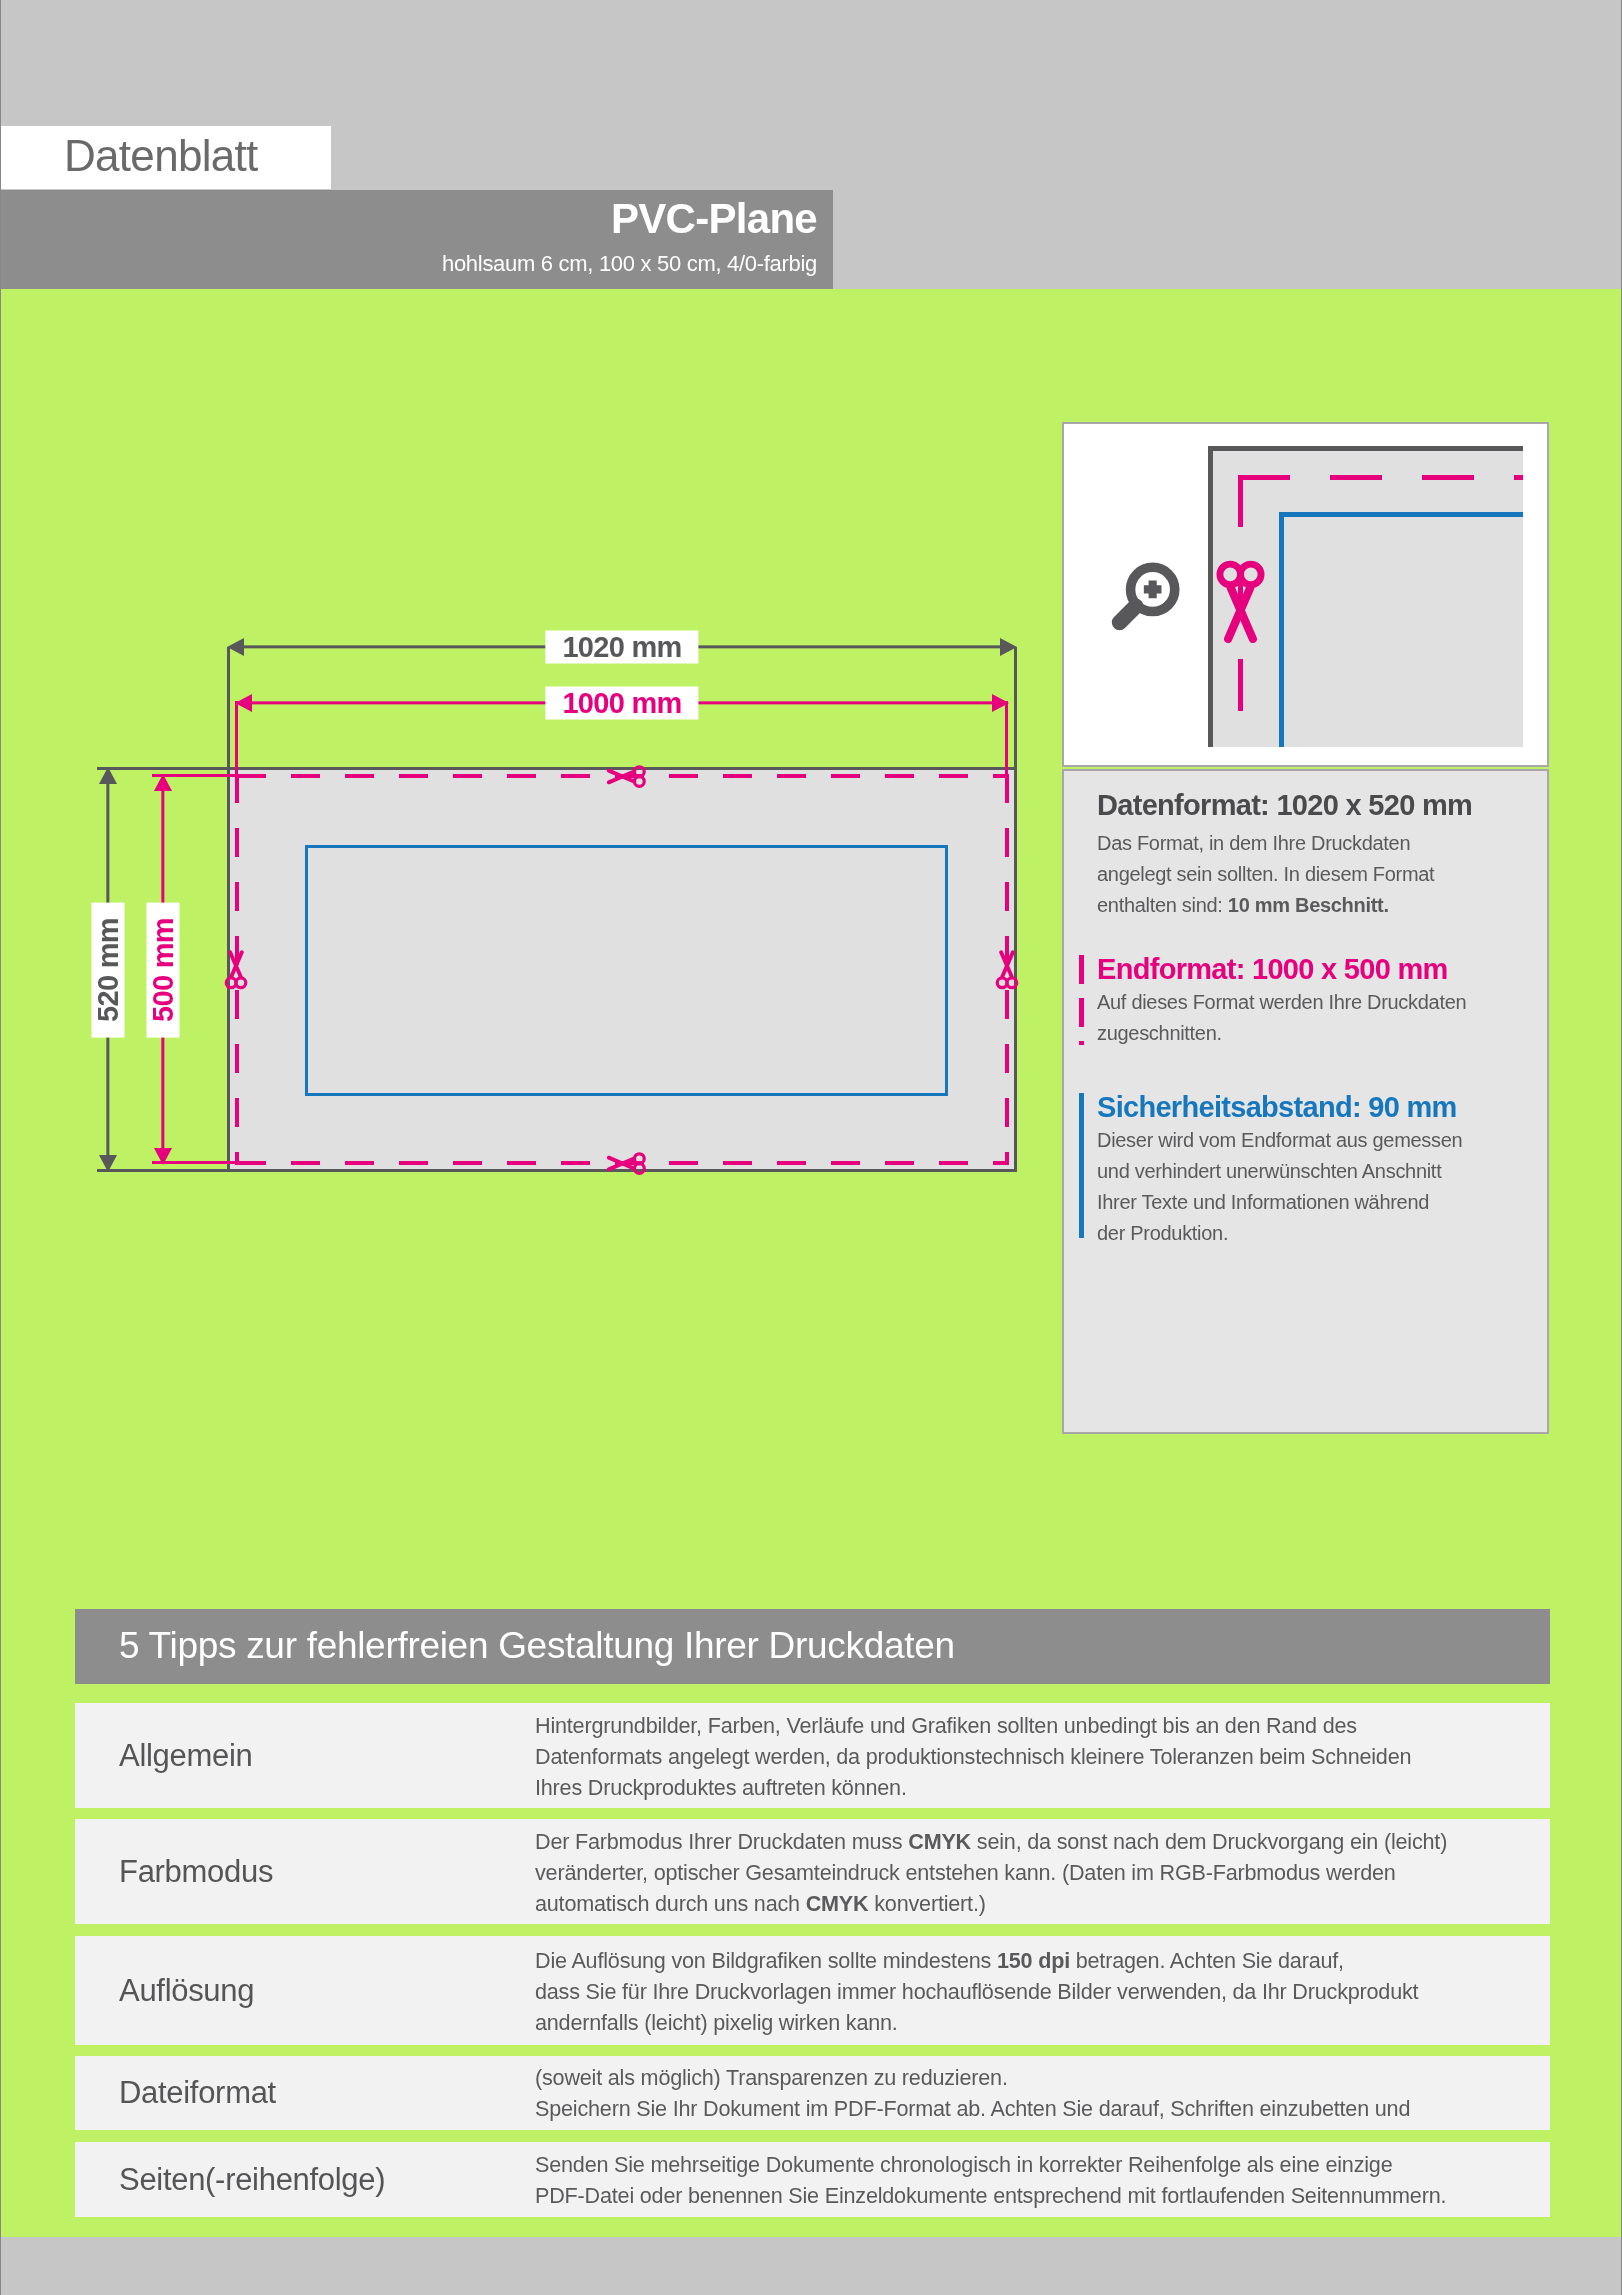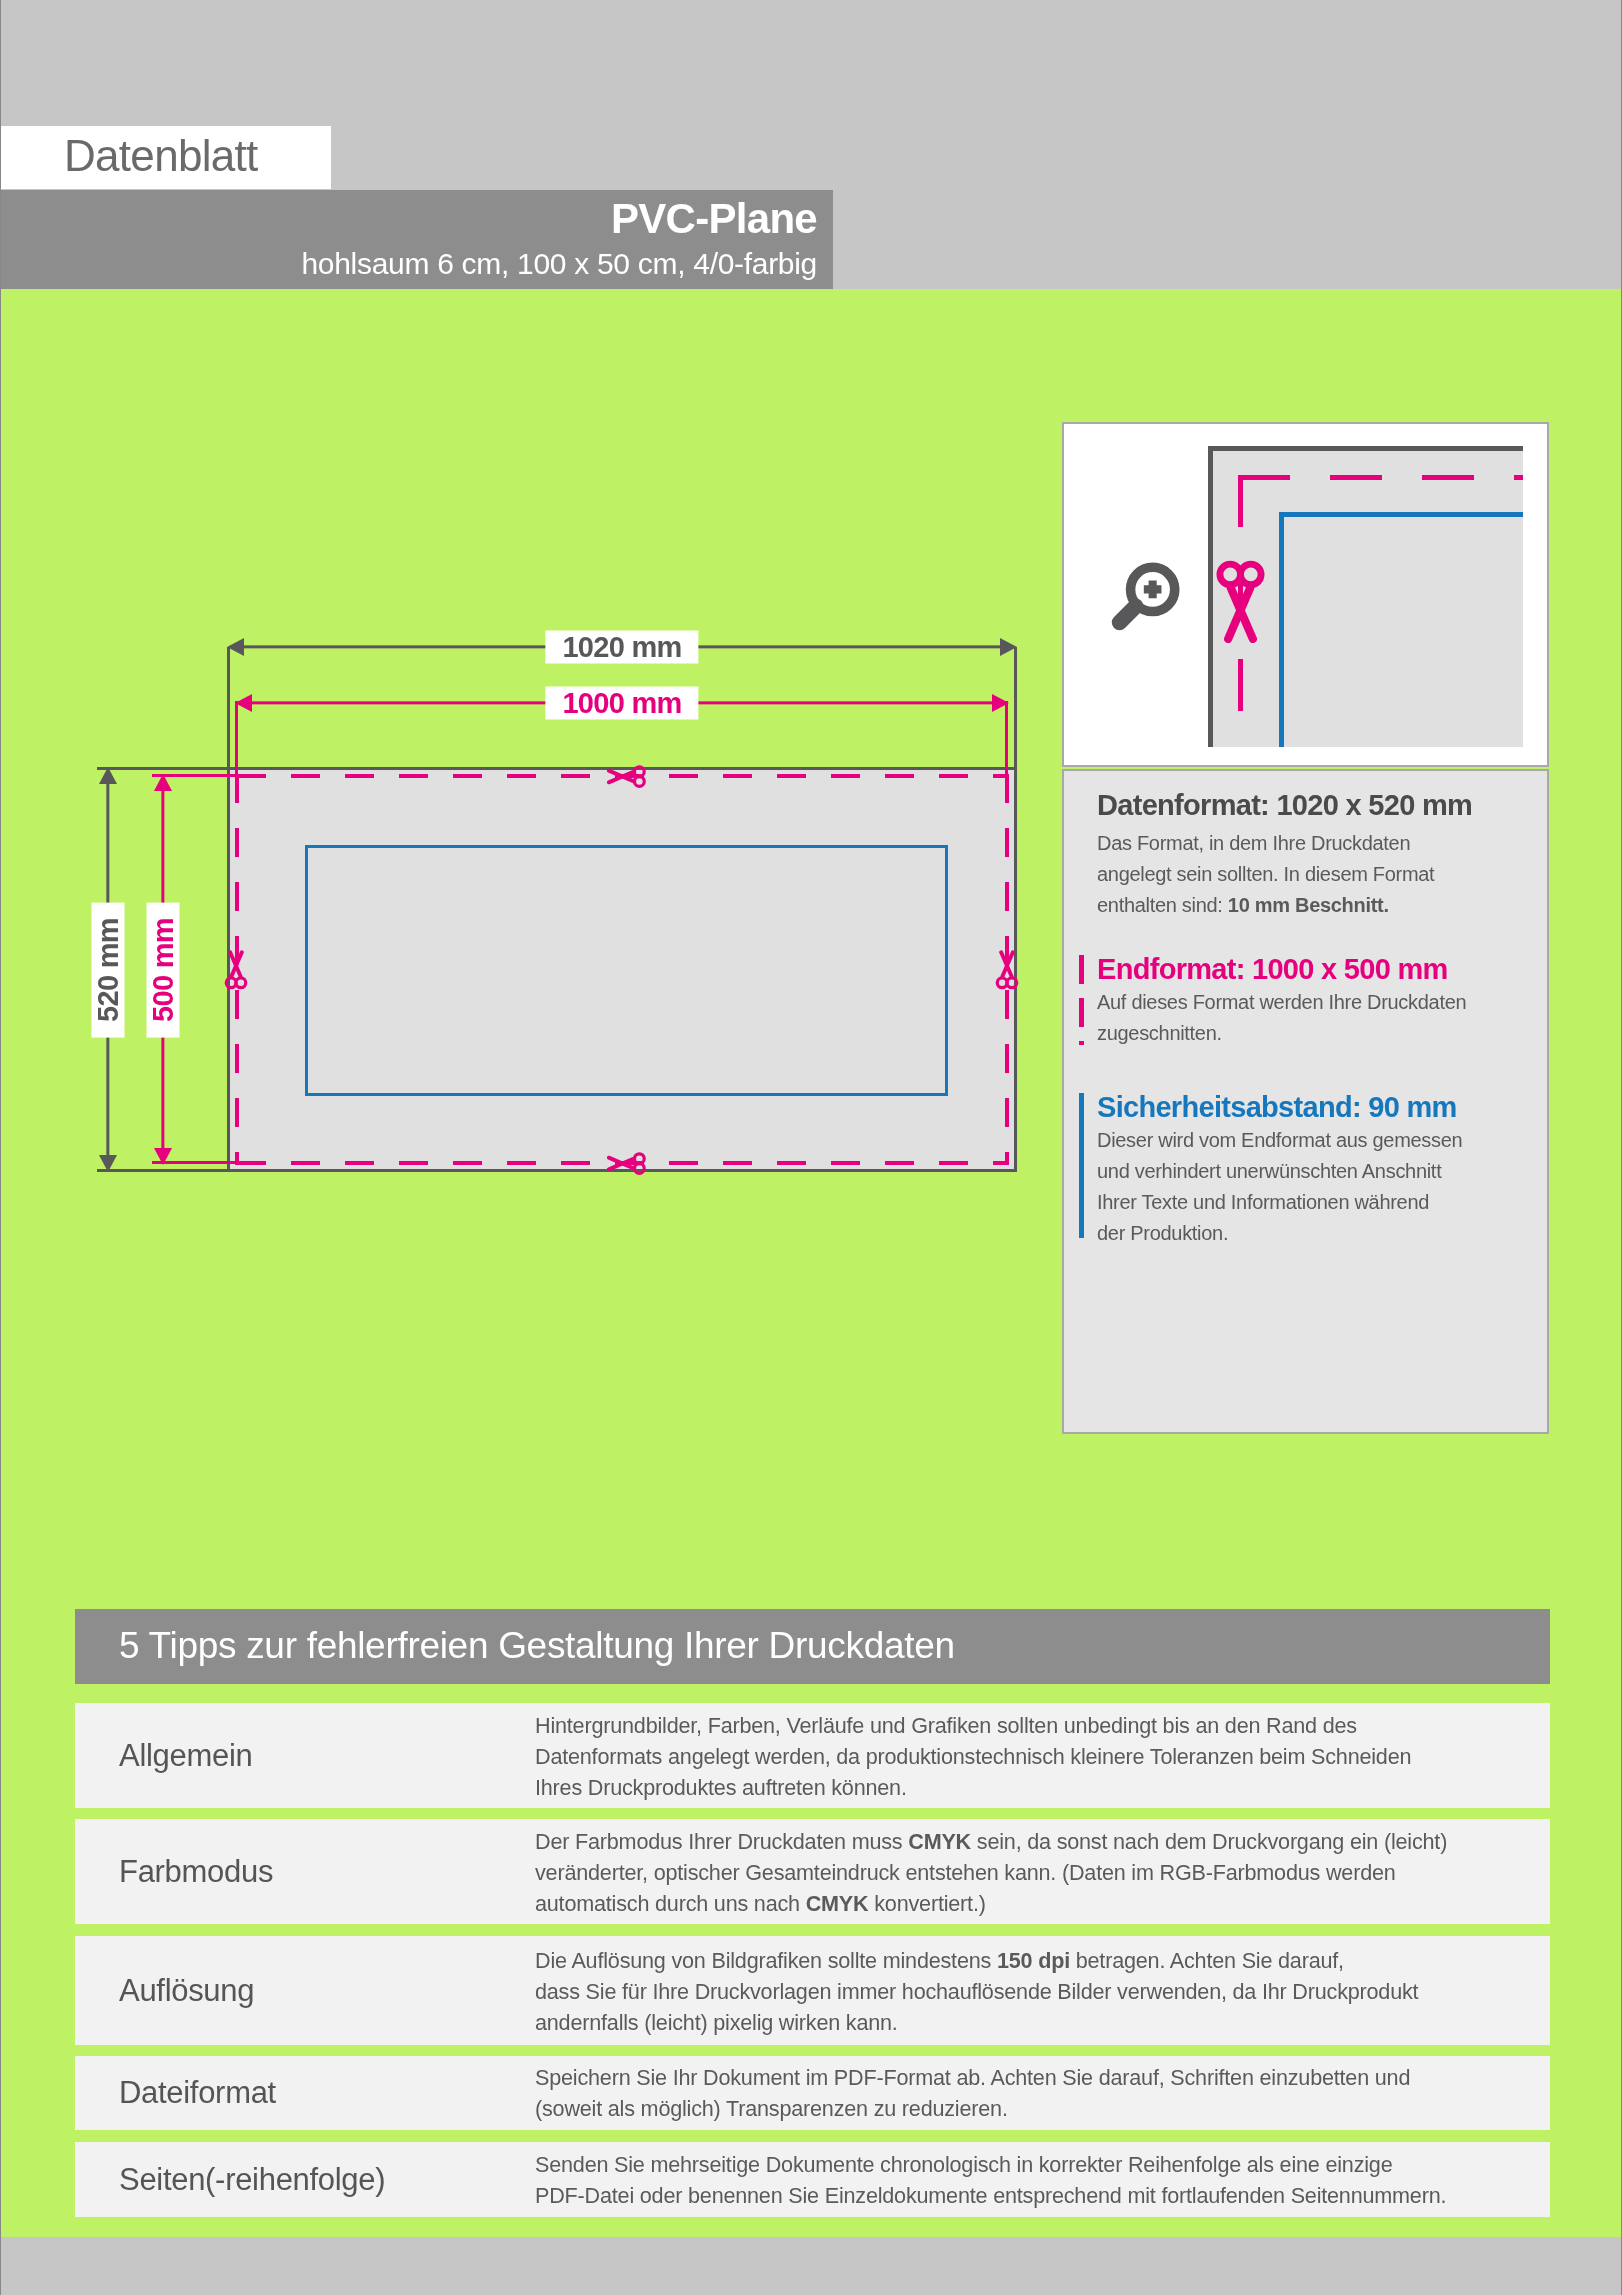--- a/index.html
+++ b/index.html
@@ -18,21 +18,21 @@
   html,body{background:#888;}
   body{font-family:"Liberation Sans", sans-serif;}
   .page{position:relative;width:1620px;height:2295px;background:#bef264;overflow:hidden;margin:0 auto;}
 
   
   .top-band{position:absolute;left:0;top:0;width:1623px;height:289px;background:var(--lightgray);}
   .title-box{position:absolute;left:0;top:126px;width:330px;height:63px;background:#ffffff;}
   .title-box span{position:absolute;left:63px;top:50%;transform:translateY(-54%);font-size:44px;font-weight:400;color:#6a6a6a;letter-spacing:-0.7px;white-space:nowrap;}
   .product-bar{position:absolute;left:0;top:190px;width:832px;height:99px;background:var(--midgray);text-align:right;padding-right:16px;color:#fff;}
   .product-name{font-size:42px;font-weight:600;letter-spacing:-0.7px;line-height:51px;margin-top:2.6px;white-space:nowrap;}
-  .product-spec{font-size:30px;font-weight:400;letter-spacing:-0.3px;line-height:39px;white-space:nowrap;}
+  .product-spec{font-size:22px;font-weight:400;letter-spacing:-0.3px;line-height:39px;white-space:nowrap;}
 
   
   .outer-rect{position:absolute;left:226px;top:767px;width:790px;height:405px;background:var(--diagfill);border:3.9px solid var(--ink);}
   .safe-rect{position:absolute;left:304px;top:845px;width:643px;height:251px;border:3.3px solid var(--blue);}
   .hdash{position:absolute;height:3.9px;background:repeating-linear-gradient(to right,var(--magenta) 0 29px,transparent 29px 54px);}
   .vdash{position:absolute;width:3.9px;background:repeating-linear-gradient(to bottom,var(--magenta) 0 29px,transparent 29px 54px);}
   .dash-top{left:236px;top:774px;width:772px;}
   .dash-bottom{left:236px;top:1161px;width:772px;}
   .dash-left{left:234px;top:774px;height:391px;}
   .dash-right{left:1004px;top:774px;height:391px;}
@@ -272,22 +272,22 @@
     <div class="tip-body">
       <div class="ln"><span>Die Auflösung von Bildgrafiken sollte mindestens </span><span class="b">150 dpi</span><span> betragen. Achten Sie darauf,</span></div>
       <div class="ln">dass Sie für Ihre Druckvorlagen immer hochauflösende Bilder verwenden, da Ihr Druckprodukt</div>
       <div class="ln">andernfalls (leicht) pixelig wirken kann.</div>
     </div>
   </div>
 
   <div class="tip-row row-4">
     <div class="tip-label">Dateiformat</div>
     <div class="tip-body">
+      <div class="ln">(soweit als möglich) Transparenzen zu reduzieren.</div>
       <div class="ln">Speichern Sie Ihr Dokument im PDF-Format ab. Achten Sie darauf, Schriften einzubetten und</div>
-      <div class="ln">(soweit als möglich) Transparenzen zu reduzieren.</div>
     </div>
   </div>
 
   <div class="tip-row row-5">
     <div class="tip-label">Seiten(-reihenfolge)</div>
     <div class="tip-body">
       <div class="ln">Senden Sie mehrseitige Dokumente chronologisch in korrekter Reihenfolge als eine einzige</div>
       <div class="ln">PDF-Datei oder benennen Sie Einzeldokumente entsprechend mit fortlaufenden Seitennummern.</div>
     </div>
   </div>

